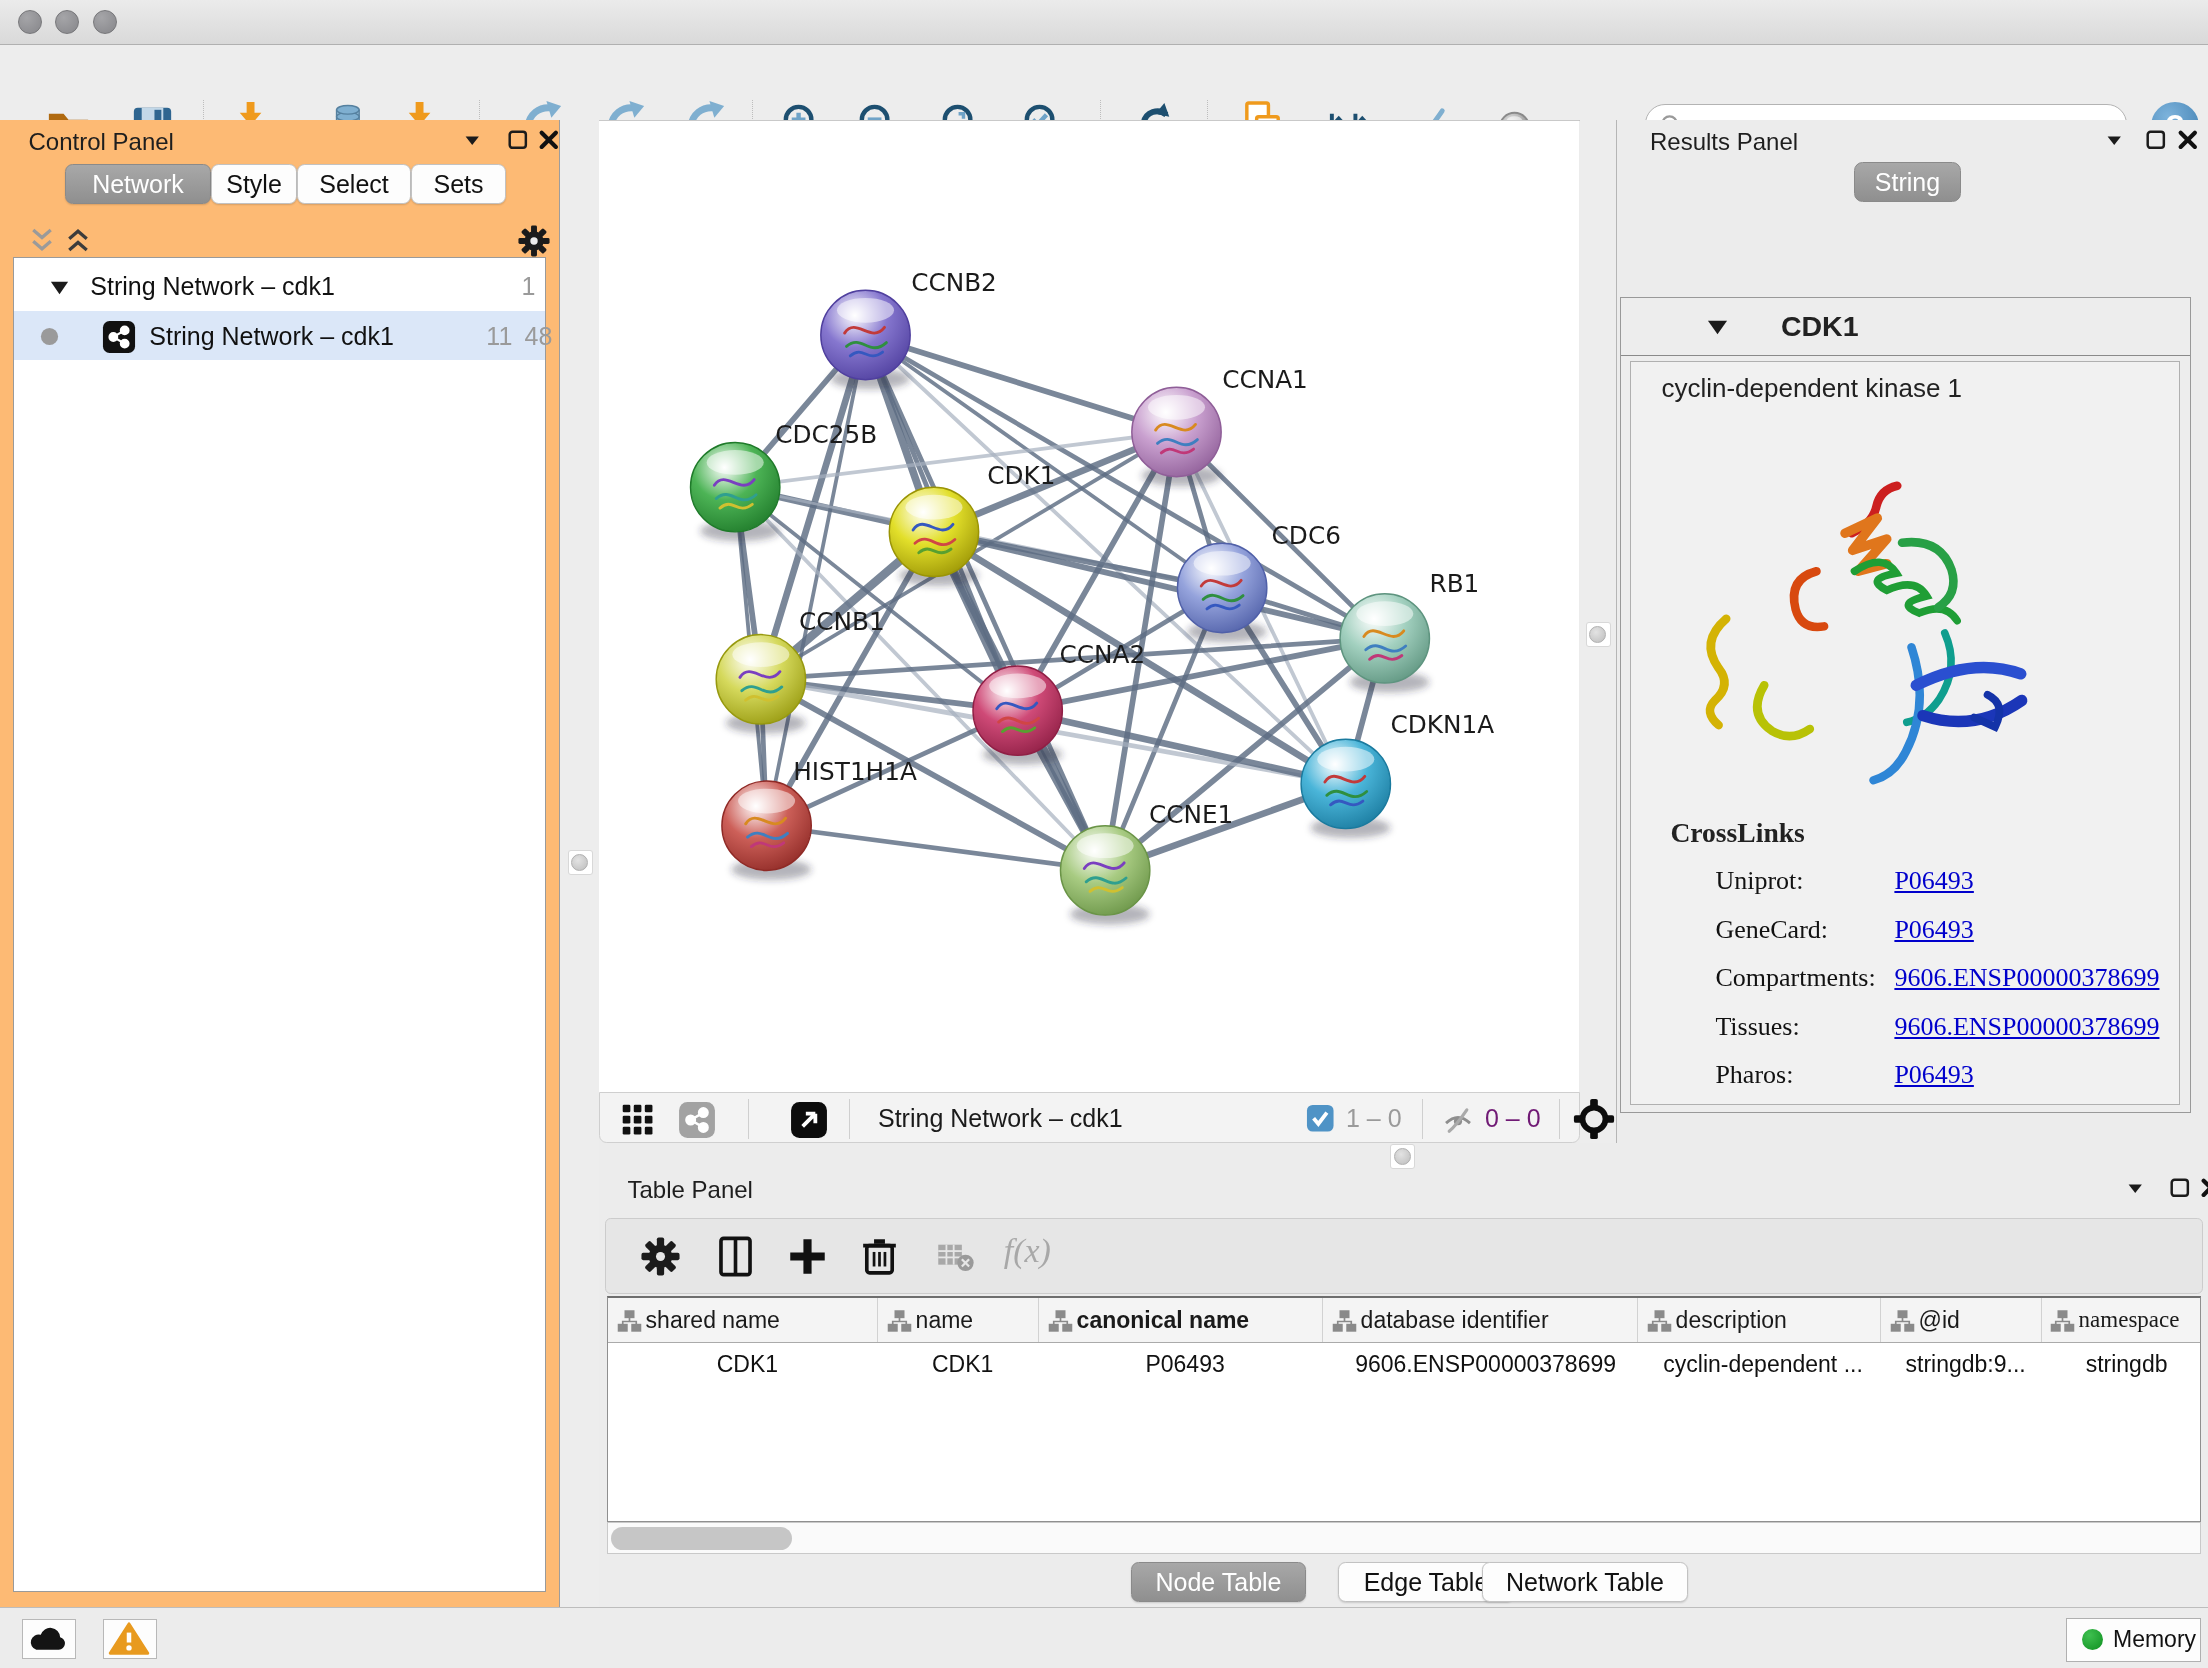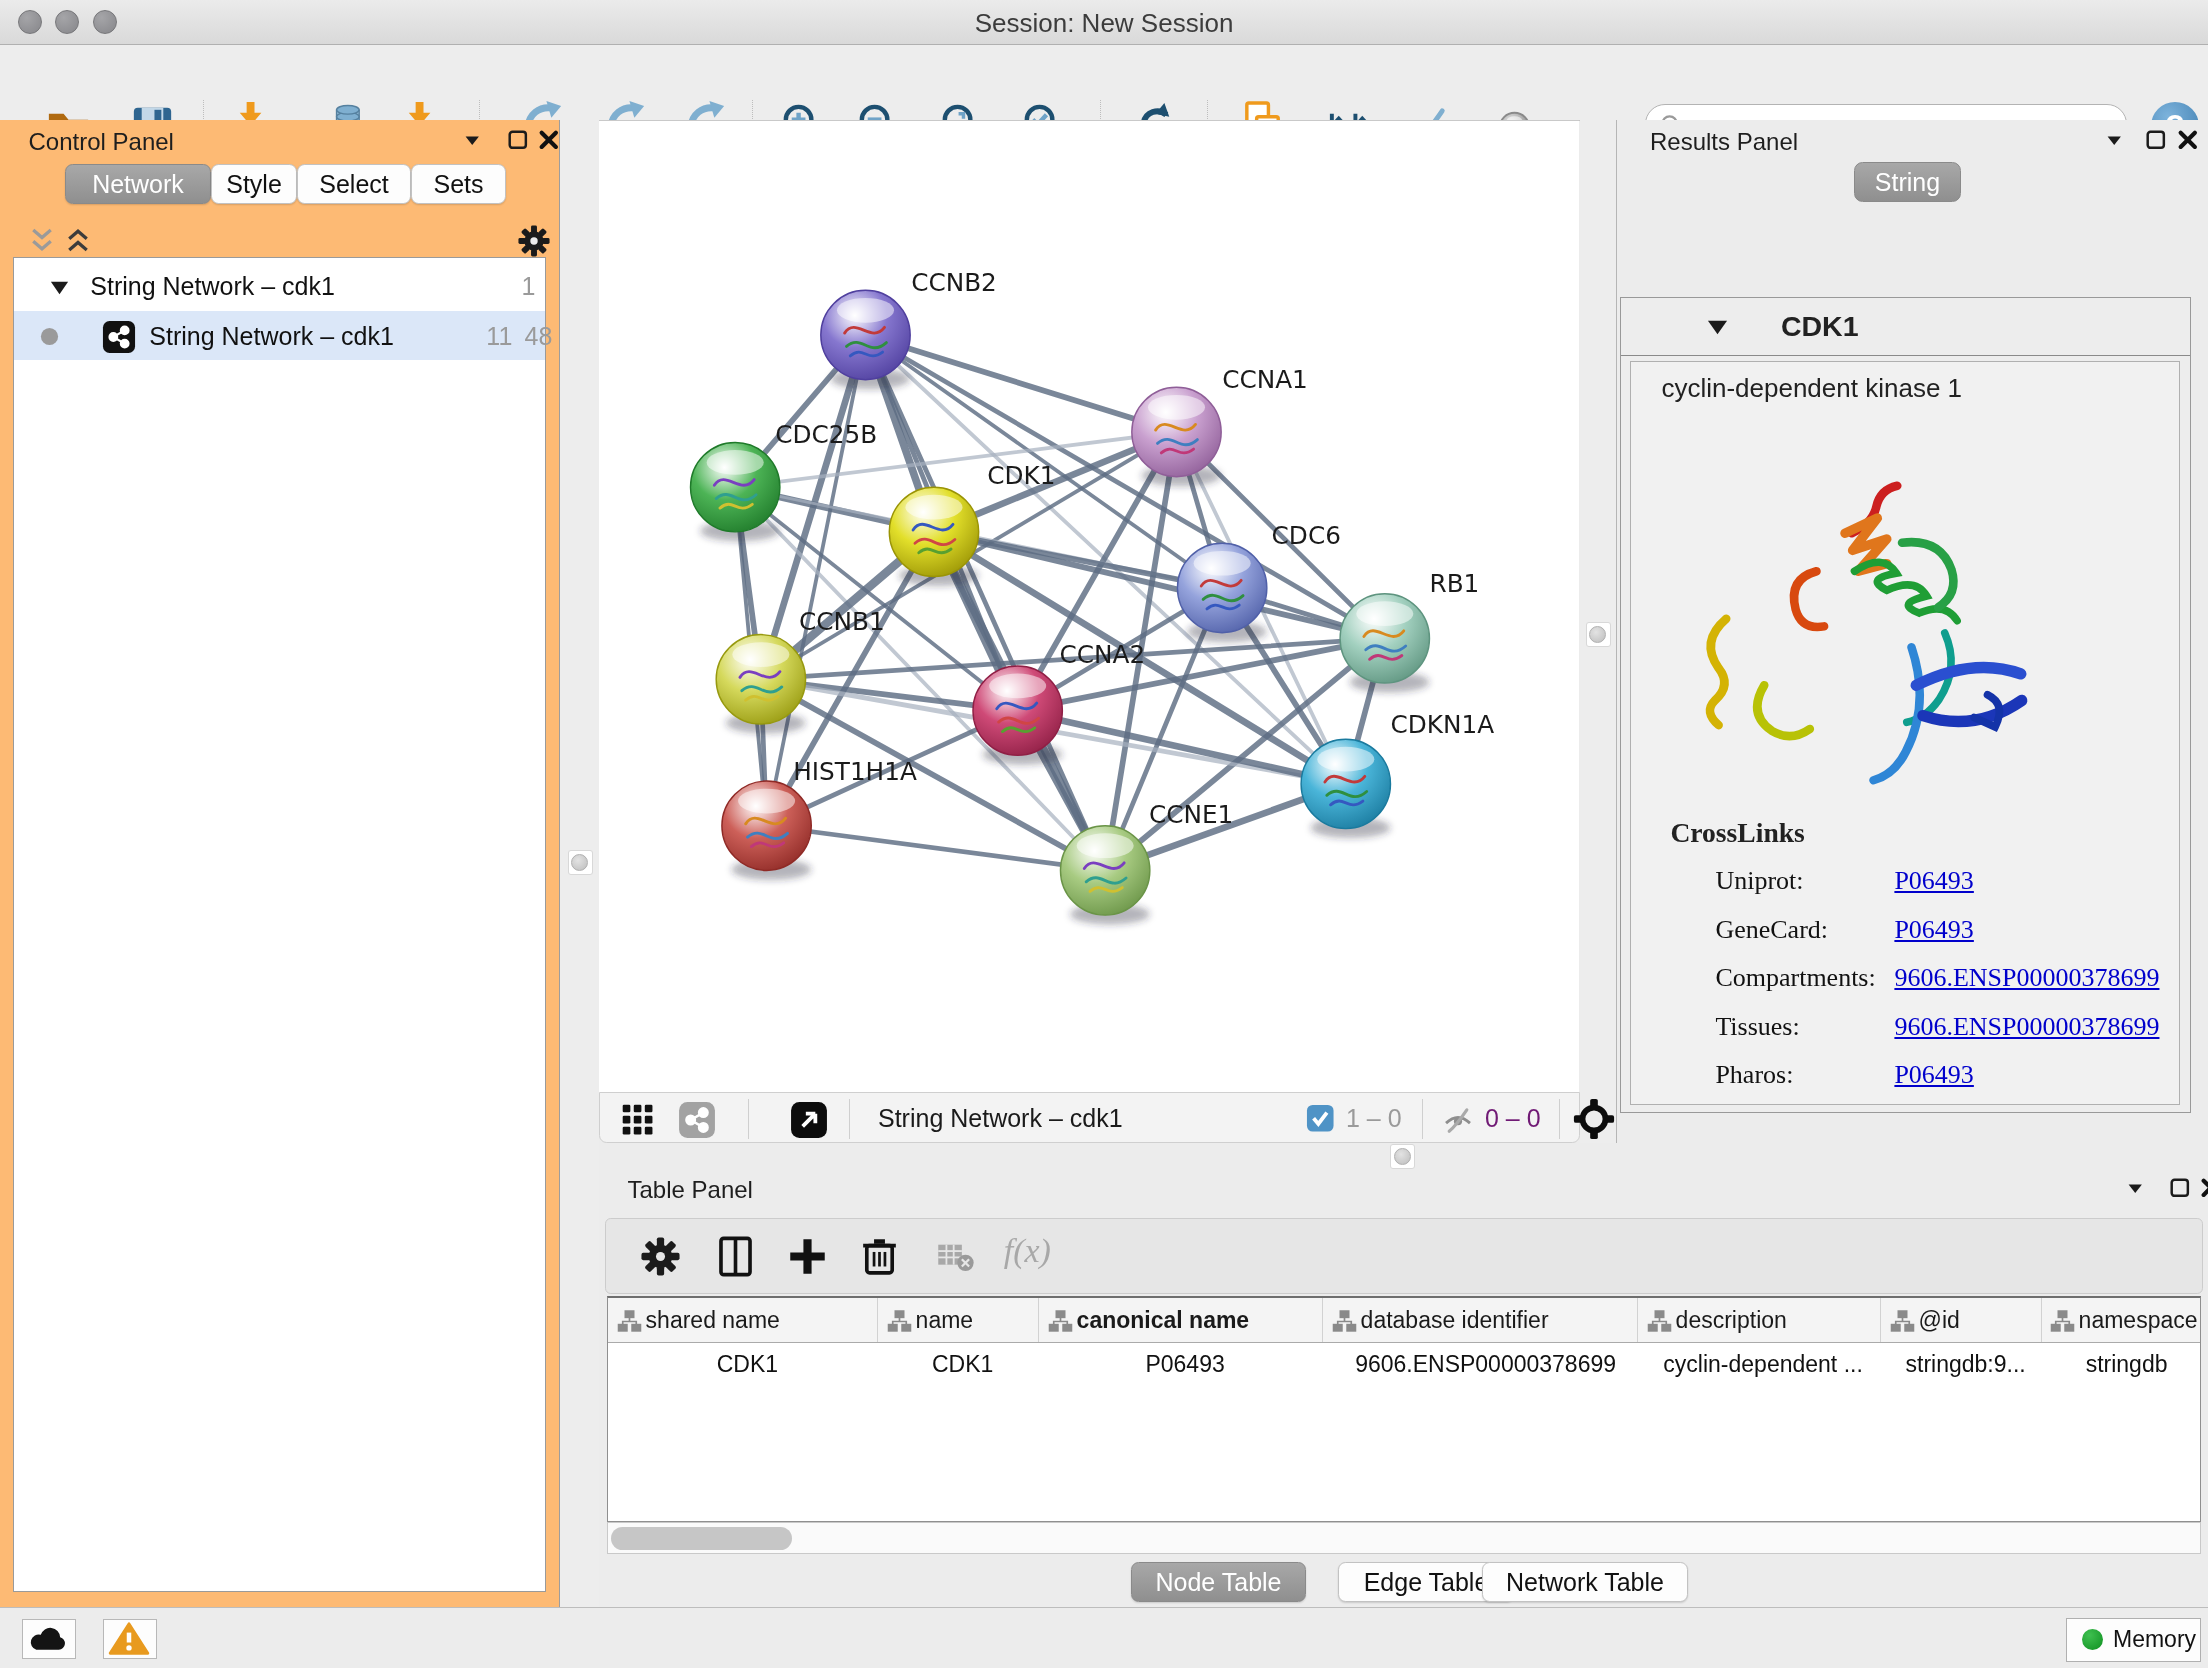--- a/index.html
+++ b/index.html
@@ -88,21 +88,20 @@
     background:radial-gradient(circle at 35% 30%,#3fc050,#0e8f20);}
   #memory-btn .mlabel{position:absolute;left:46px;top:7.6px;}
 </style>
 </head>
 <body>
 
 <div id="titlebar" class="abs">
   <div class="tl-dot" style="left:18px"></div>
   <div class="tl-dot" style="left:55px"></div>
   <div class="tl-dot" style="left:93px"></div>
-  <div id="win-title">Session: New Session</div>
 </div>
 
 <div id="toolbar" class="abs">
   <div class="tbi" style="left:42px">
     <svg viewBox="0 0 54 54">
       <path d="M7 14h15l5 6h20v24H7z" fill="#b06a10"></path>
       <path d="M13 24h36l-8 20H5z" fill="#f2a338"></path>
     </svg>
   </div>
   <div class="tbi" style="left:126px">
@@ -843,21 +842,21 @@
           <svg width="25" height="25" viewBox="0 0 24 24">
             <g fill="#8a8a8a" stroke="#8a8a8a" stroke-width="1.6">
               <rect x="8" y="2" width="8" height="6"></rect>
               <rect x="1.5" y="15" width="8" height="6"></rect>
               <rect x="14.5" y="15" width="8" height="6"></rect>
               <path d="M12 8v4M5.5 15v-3h13v3" fill="none"></path>
             </g>
           </svg>
           <span class="tlabel">@id</span>
         </div>
-        <div class="th" style="left: 1433px; width: 161px;">
+        <div class="th" style="left: 1433px; width: 161px; font-family: Liberation Serif, serif;">
           <svg width="25" height="25" viewBox="0 0 24 24">
             <g fill="#8a8a8a" stroke="#8a8a8a" stroke-width="1.6">
               <rect x="8" y="2" width="8" height="6"></rect>
               <rect x="1.5" y="15" width="8" height="6"></rect>
               <rect x="14.5" y="15" width="8" height="6"></rect>
               <path d="M12 8v4M5.5 15v-3h13v3" fill="none"></path>
             </g>
           </svg>
           <span class="tlabel">namespace</span>
         </div>

